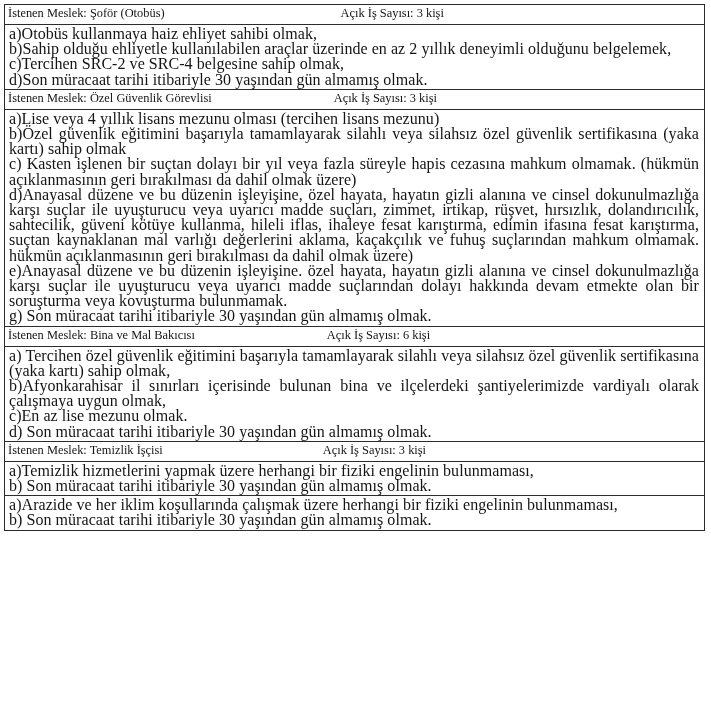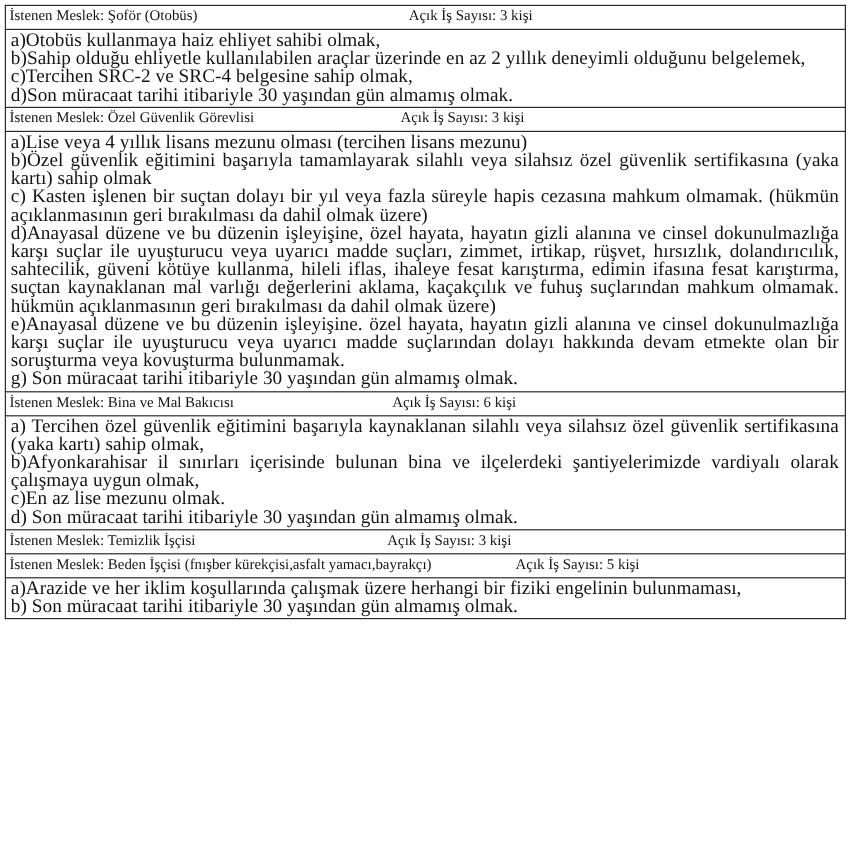--- a/index.html
+++ b/index.html
@@ -125,51 +125,48 @@
               <span class="job">İstenen Meslek: Bina ve Mal Bakıcısı</span>
               <span style="display:inline-block;width:84px"></span>
               <span class="count">Açık İş Sayısı: 6 kişi</span>
             </div>
           </div>
         </td>
       </tr>
       <tr>
         <td>
           <div class="block">
-            <div class="line">a) Tercihen özel güvenlik eğitimini başarıyla kaynaklanan silahlı veya silahsız özel güvenlik sertifikasına (yaka kartı) sahip olmak,</div>
+            <div class="line">a) Tercihen özel güvenlik eğitimini başarıyla tamamlayarak silahlı veya silahsız özel güvenlik sertifikasına (yaka kartı) sahip olmak,</div>
             <div class="line">b)Afyonkarahisar il sınırları içerisinde bulunan bina ve ilçelerdeki şantiyelerimizde vardiyalı olarak çalışmaya uygun olmak,</div>
             <div class="line nojust">c)En az lise mezunu olmak.</div>
             <div class="line nojust">d) Son müracaat tarihi itibariyle 30 yaşından gün almamış olmak.</div>
           </div>
         </td>
       </tr>
 
       <tr>
         <td>
           <div class="block">
             <div class="hdr">
               <span class="job">İstenen Meslek: Temizlik İşçisi</span>
               <span style="display:inline-block;width:112px"></span>
               <span class="count">Açık İş Sayısı: 3 kişi</span>
             </div>
           </div>
         </td>
       </tr>
-
       <tr>
         <td>
           <div class="block">
-            <div class="hdr">
-              <span class="job">İstenen Meslek: Beden İşçisi (fnışber kürekçisi,asfalt yamacı,bayrakçı)</span>
-              <span style="display:inline-block;width:22px"></span>
-              <span class="count">Açık İş Sayısı: 5 kişi</span>
-            </div>
+            <div class="line nojust">a)Temizlik hizmetlerini yapmak üzere herhangi bir fiziki engelinin bulunmaması,</div>
+            <div class="line nojust">b) Son müracaat tarihi itibariyle 30 yaşından gün almamış olmak.</div>
           </div>
         </td>
       </tr>
+
       <tr>
         <td>
           <div class="block">
             <div class="line nojust">a)Arazide ve her iklim koşullarında çalışmak üzere herhangi bir fiziki engelinin bulunmaması,</div>
             <div class="line nojust">b) Son müracaat tarihi itibariyle 30 yaşından gün almamış olmak.</div>
           </div>
         </td>
       </tr>
 
     </tbody>

